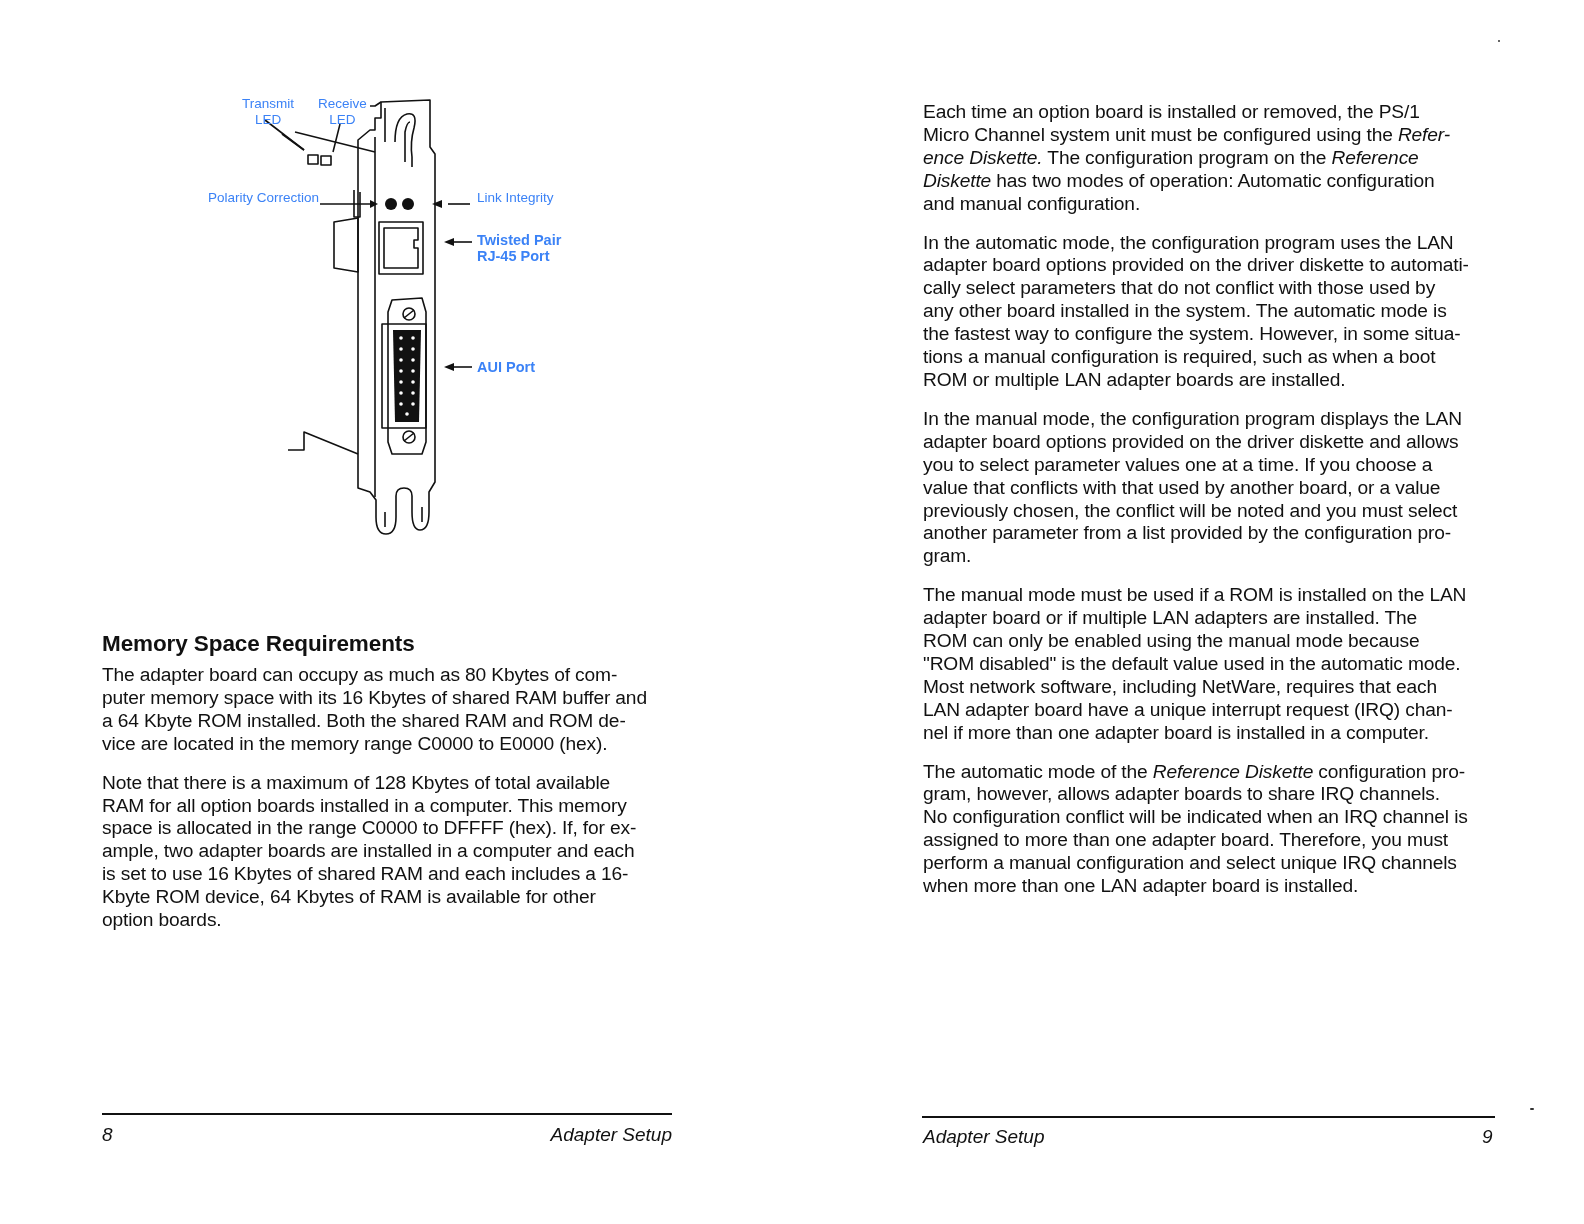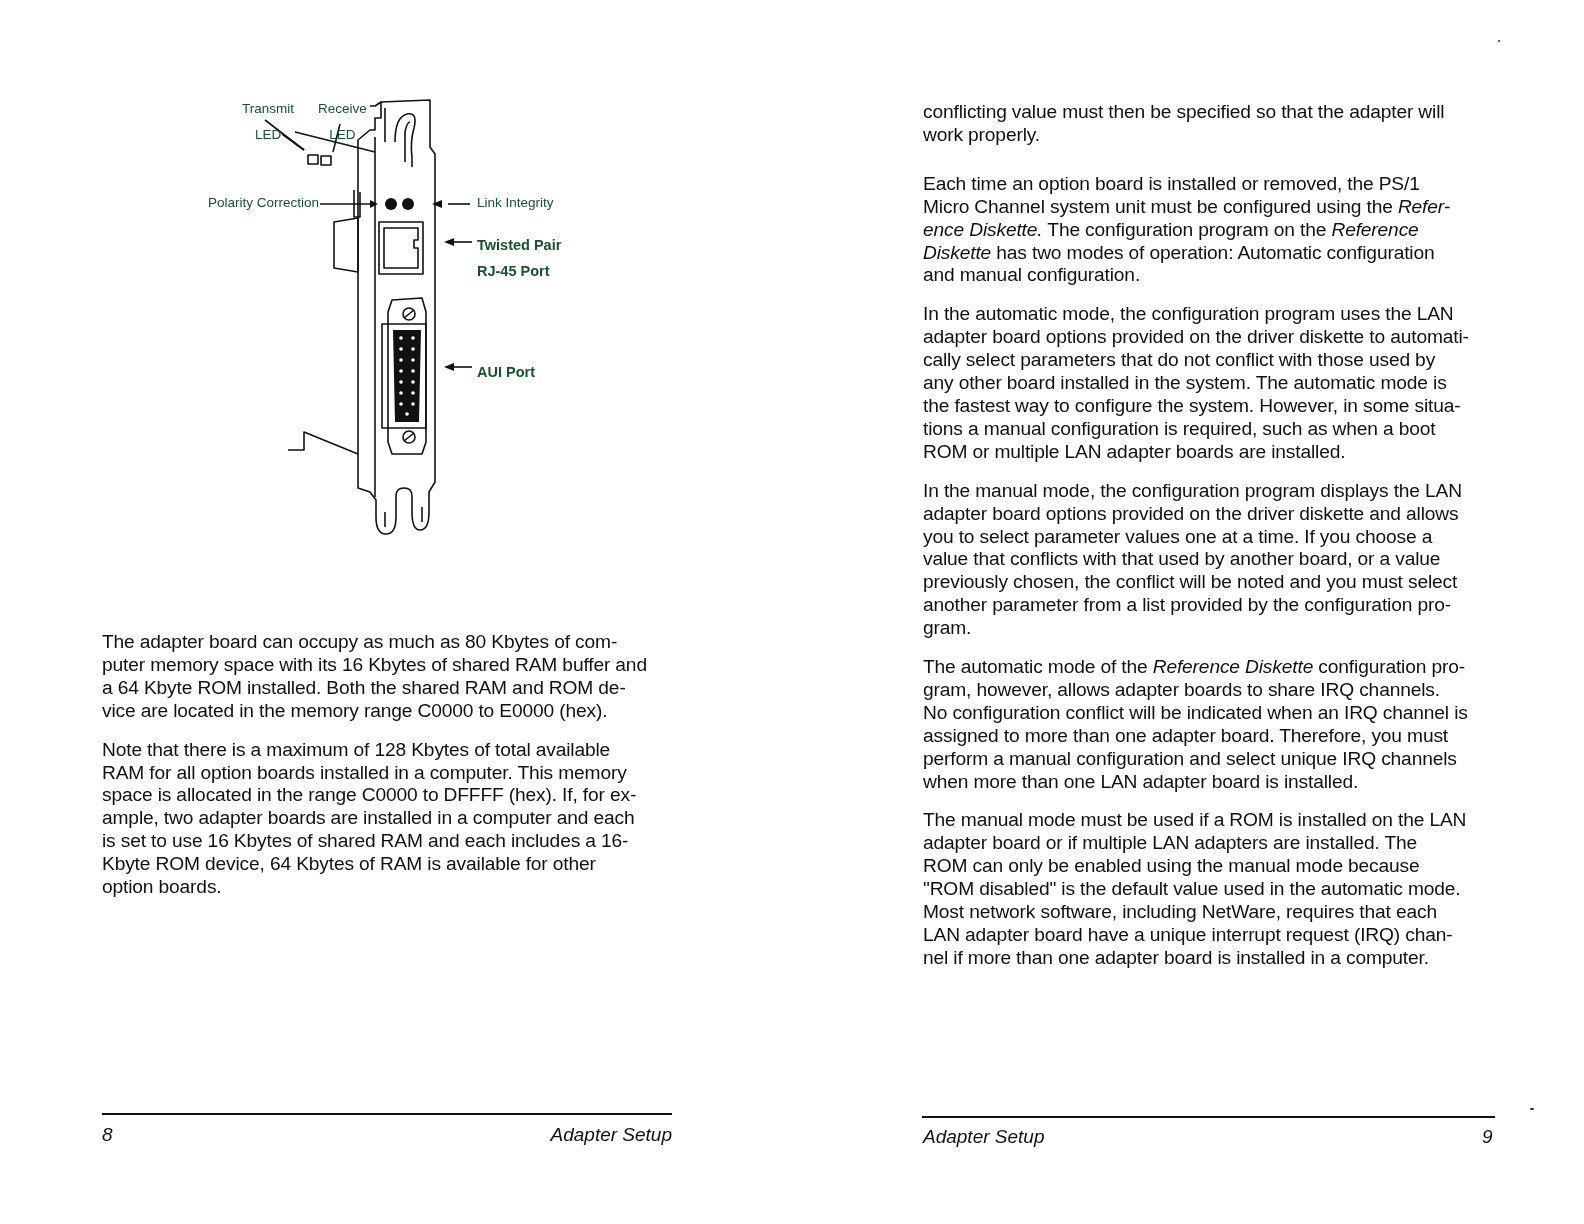--- a/index.html
+++ b/index.html
@@ -7,21 +7,21 @@
     width: 1584px; height: 1224px; position: relative; overflow: hidden;
     font-family: "Liberation Sans", sans-serif; color: #111111;
   }
   .page { position: absolute; top: 0; height: 1224px; }
   #page-left { left: 0; width: 792px; }
   #page-right { left: 792px; width: 792px; }
 
   
   .figure { position: absolute; left: 200px; top: 92px; width: 400px; height: 460px; }
   .figure svg { position: absolute; left: 0; top: 0; }
-  .fig-label { position: absolute; font-size: 13.5px; line-height: 26px; color: #14532d; white-space: nowrap; }
+  .fig-label { position: absolute; font-size: 13.5px; line-height: 16px; color: #3b82f6; white-space: nowrap; }
   .fig-label.bold { font-weight: bold; font-size: 14.5px; }
   .fig-label.center { text-align: center; }
   .caption {
     position: absolute; left: 102px; width: 570px; top: 558px;
     text-align: center; font-style: italic; font-size: 19px; line-height: 24px;
   }
 
   .text-col { position: absolute; width: 580px; font-size: 19.2px; line-height: 22.9px; letter-spacing: -0.15px; }
   #col-left { left: 102px; top: 631px; }
   #col-right { left: 131px; top: 101px; width: 590px; }
@@ -117,74 +117,73 @@
 LED</div>
     <div class="fig-label" style="left:8px; top:98px;">Polarity Correction</div>
     <div class="fig-label" style="left:277px; top:98px;">Link Integrity</div>
     <div class="fig-label bold" style="left:277px; top:140px; white-space:pre-line;">Twisted Pair
 RJ-45 Port</div>
     <div class="fig-label bold" style="left:277px; top:267px;">AUI Port</div>
   </div>
 
 
   <div class="text-col" id="col-left">
+    <h2>Memory Space Requirements</h2>
     <p>The adapter board can occupy as much as 80 Kbytes of com-
 puter memory space with its 16 Kbytes of shared RAM buffer and
 a 64 Kbyte ROM installed.  Both the shared RAM and ROM de-
 vice are located in the memory range C0000 to E0000 (hex).</p>
     <p>Note that there is a maximum of 128 Kbytes of total available
 RAM for all option boards installed in a computer.  This memory
 space is allocated in the range C0000 to DFFFF (hex).  If, for ex-
 ample, two adapter boards are installed in a computer and each
 is set to use 16 Kbytes of shared RAM and each includes a 16-
 Kbyte ROM device, 64 Kbytes of RAM is available for other
 option boards.</p>
   </div>
 
   <div class="footer-rule" style="left:102px; width:570px;"></div>
   <div class="footer-text" style="left:102px;">8</div>
   <div class="footer-text" style="right:120px;">Adapter Setup</div>
 </div>
 
 <div class="page" id="page-right">
   <div class="text-col" id="col-right">
-    <p style="margin-bottom:26px;">conflicting value must then be specified so that the adapter will
-work properly.</p>
     <p><span>Each time an option board is installed or removed, the PS/1
 Micro Channel system unit must be configured using the </span><span class="ital">Refer-
 ence Diskette.</span><span>  The configuration program on the </span><span class="ital">Reference
 Diskette</span><span> has two modes of operation: Automatic configuration
 and manual configuration.</span></p>
     <p>In the automatic mode, the configuration program uses the LAN
 adapter board options provided on the driver diskette to automati-
 cally select parameters that do not conflict with those used by
 any other board installed in the system.  The automatic mode is
 the fastest way to configure the system.  However, in some situa-
 tions a manual configuration is required, such as when a boot
 ROM or multiple LAN adapter boards are installed.</p>
     <p>In the manual mode, the configuration program displays the LAN
 adapter board options provided on the driver diskette and allows
 you to select parameter values one at a time.  If you choose a
 value that conflicts with that used by another board, or a value
 previously chosen, the conflict will be noted and you must select
 another parameter from a list provided by the configuration pro-
 gram.</p>
-    <p><span>The automatic mode of the </span><span class="ital">Reference Diskette</span><span> configuration pro-
-gram, however, allows adapter boards to share IRQ channels.
-No configuration conflict will be indicated when an IRQ channel is
-assigned to more than one adapter board.  Therefore, you must
-perform a manual configuration and select unique IRQ channels
-when more than one LAN adapter board is installed.</span></p>
     <p>The manual mode must be used if a ROM is installed on the LAN
 adapter board or if multiple LAN adapters are installed.  The
 ROM can only be enabled using the manual mode because
 "ROM disabled" is the default value used in the automatic mode.
 Most network software, including NetWare, requires that each
 LAN adapter board have a unique interrupt request (IRQ) chan-
 nel if more than one adapter board is installed in a computer.</p>
+    <p><span>The automatic mode of the </span><span class="ital">Reference Diskette</span><span> configuration pro-
+gram, however, allows adapter boards to share IRQ channels.
+No configuration conflict will be indicated when an IRQ channel is
+assigned to more than one adapter board.  Therefore, you must
+perform a manual configuration and select unique IRQ channels
+when more than one LAN adapter board is installed.</span></p>
   </div>
 
   <div class="footer-rule" style="left:130px; width:573px; top:1116px;"></div>
   <div class="footer-text" style="left:131px; top:1125px;">Adapter Setup</div>
   <div class="footer-text" style="left:690px; top:1125px;">9</div>
   <div class="speck" style="left:706px; top:40px;"></div>
   <div class="speck" style="left:738px; top:1108px; width:4px;"></div>
 </div>
 
 <style>

